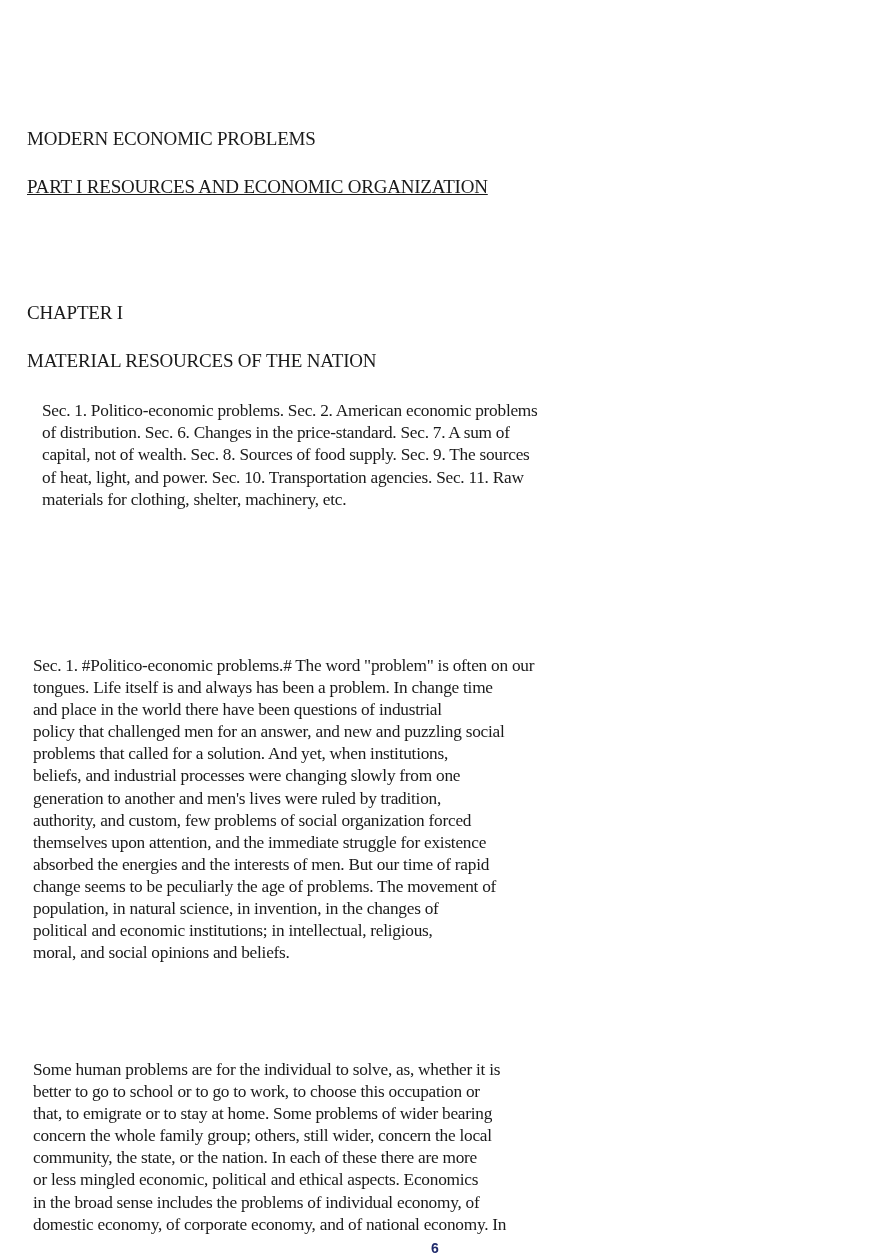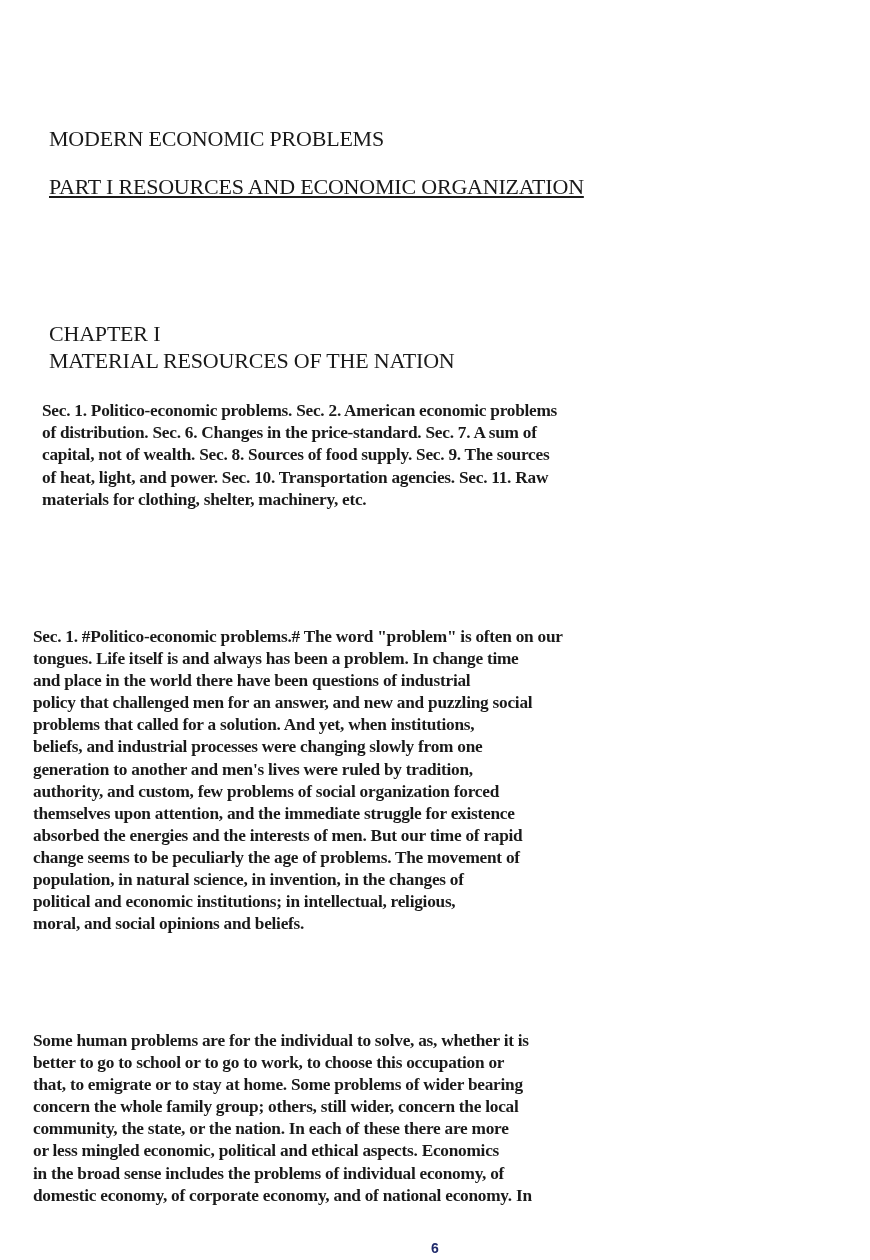--- a/index.html
+++ b/index.html
@@ -16,68 +16,68 @@
       color: #1a1a1a;
     }
     .page {
       position: absolute;
       left: 0; top: 0;
       width: 870px;
       height: 1260px;
     }
     .heading {
       position: absolute;
-      left: 49px;
-      font-size: 22px;
+      left: 27px;
+      font-size: 19px;
       line-height: 22px;
       white-space: nowrap;
       letter-spacing: -0.2px;
     }
     .summary {
       position: absolute;
       left: 42px;
       top: 400px;
       width: 600px;
       font-size: 17.3px;
       line-height: 22.2px;
       letter-spacing: -0.25px;
     }
     .para {
       position: absolute;
       left: 33px;
       width: 600px;
       font-size: 17.3px;
       line-height: 22.1px;
       letter-spacing: -0.25px;
+      margin-top: 29px;
     }
     .line {
       display: block;
       white-space: nowrap;
-      font-weight: bold;
     }
     .page-number {
       position: absolute;
       left: 0;
       width: 870px;
       top: 1240px;
       text-align: center;
       font-family: "Liberation Sans", "DejaVu Sans", sans-serif;
       font-weight: bold;
       font-size: 14px;
       color: #1f2a6b;
     }
   </style>
 </head>
 <body>
 
 <div class="page">
 
   <div class="heading" style="top:128px;">MODERN ECONOMIC PROBLEMS</div>
   <div class="heading" style="top:176px;text-decoration:underline;">PART I RESOURCES AND ECONOMIC ORGANIZATION</div>
-  <div class="heading" style="top:302px;margin-top:21px;">CHAPTER I</div>
+  <div class="heading" style="top:302px;">CHAPTER I</div>
   <div class="heading" style="top:350px;">MATERIAL RESOURCES OF THE NATION</div>
 
   <div class="summary">
     <span class="line">Sec. 1. Politico-economic problems. Sec. 2. American economic problems</span>
     <span class="line">of distribution. Sec. 6. Changes in the price-standard. Sec. 7. A sum of</span>
     <span class="line">capital, not of wealth. Sec. 8. Sources of food supply. Sec. 9. The sources</span>
     <span class="line">of heat, light, and power. Sec. 10. Transportation agencies. Sec. 11. Raw</span>
     <span class="line">materials for clothing, shelter, machinery, etc.</span>
   </div>
 

